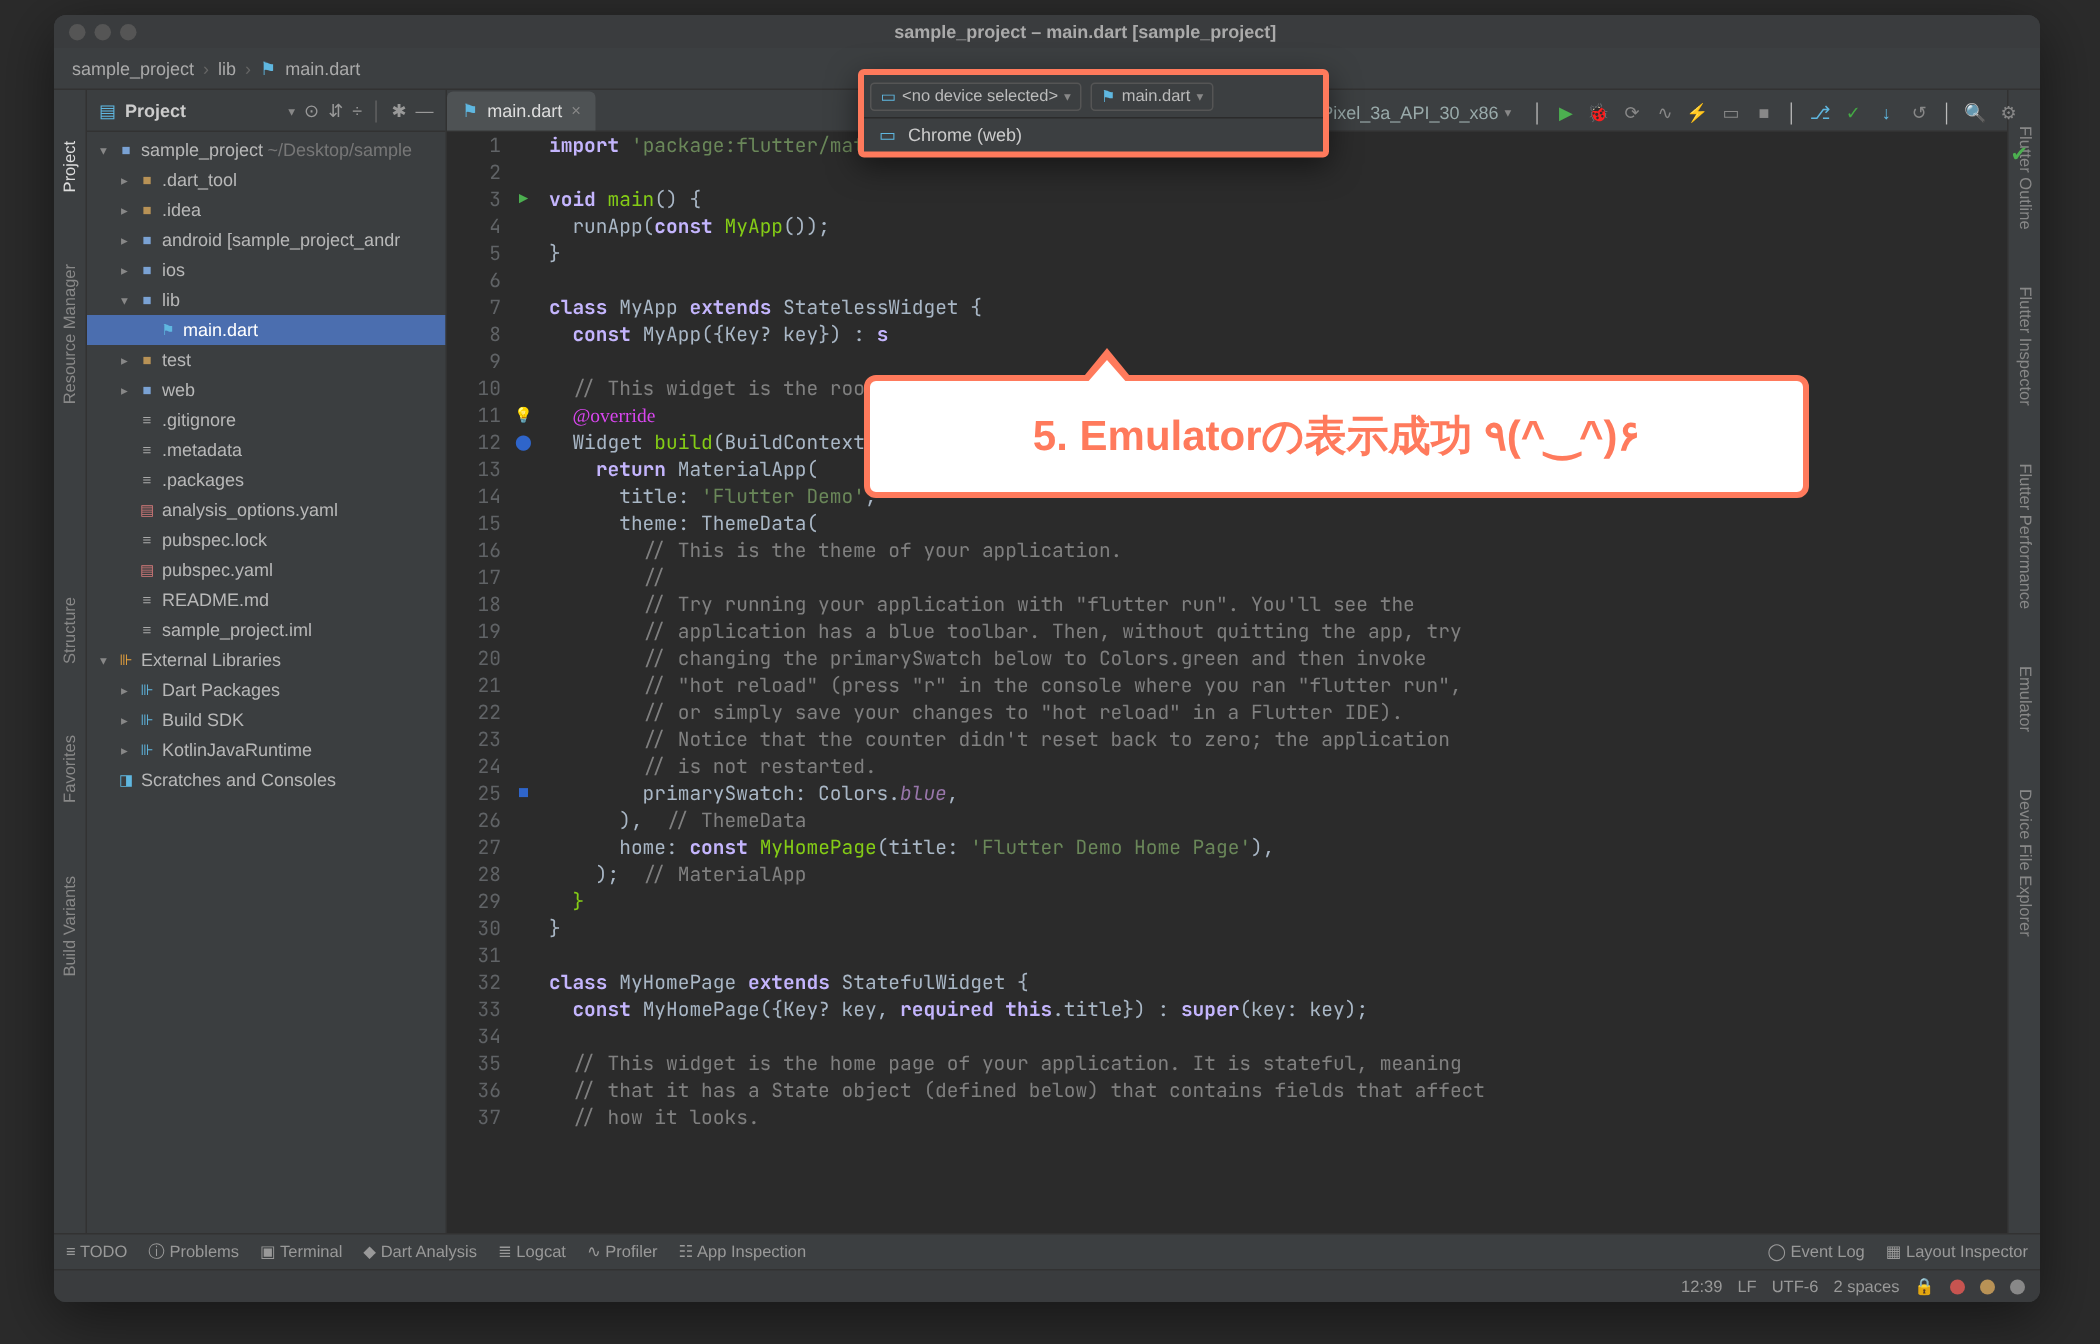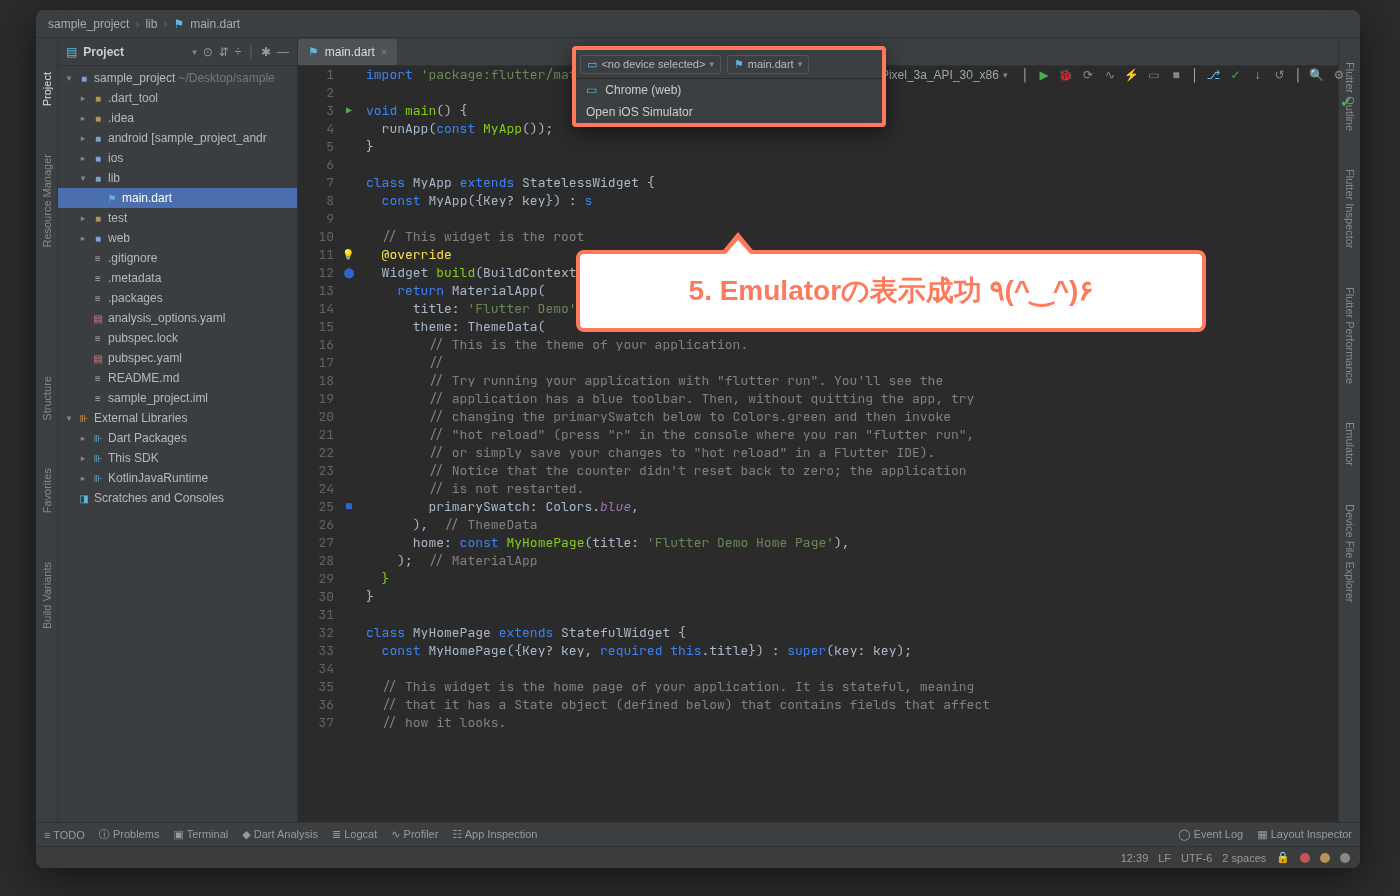--- a/index.html
+++ b/index.html
@@ -40,25 +40,25 @@
 .tabbar { height: 28px; display: flex; align-items: flex-end; border-bottom: 1px solid #323232; background: #3c3f41; }
 .tab { height: 26px; display: flex; align-items: center; padding: 0 10px; gap: 6px; background: #4e5254; border-top-left-radius: 4px; border-top-right-radius: 4px; color: #ddd; }
 .tab-close { color: #888; font-size: 11px; }
 .editor { flex: 1; display: flex; background: #2b2b2b; font-family: "JetBrains Mono","Menlo",monospace; font-size: 13px; line-height: 18px; min-height: 0; overflow: hidden; }
 .gutter { width: 42px; text-align: right; padding-right: 6px; color: #606366; user-select: none; }
 .gutter div { height: 18px; }
 .gutter-icons { width: 18px; }
 .gutter-icons div { height: 18px; text-align: center; font-size: 10px; }
 .code { flex: 1; white-space: pre; color: #A9B7C6; padding-left: 8px; }
 .code div { height: 18px; }
-.kw { color: #3b82f6; }
+.kw { color: #c4b5fd; font-weight: bold; }
 .str { color: #6A8759; }
 .fn { color: #84cc16; }
 .com { color: #808080; }
-.anno { color: #fde047; }
+.anno { color: #d946ef; font-family: Liberation Serif, serif; }
 .ital { font-style: italic; color: #9876AA; }
 .bottombar { height: 24px; border-top: 1px solid #323232; display: flex; align-items: center; padding: 0 8px; gap: 14px; color: #999; font-size: 11px; }
 .bottombar .spacer { flex: 1; }
 .statusbar { height: 22px; border-top: 1px solid #323232; display: flex; align-items: center; justify-content: flex-end; padding: 0 10px; gap: 10px; color: #999; font-size: 11px; background: #3a3c3e; }
 .dropdown-box { position: absolute; top: 46px; left: 572px; width: 314px; background: #3c3f41; border: 4px solid #ff7a5c; border-radius: 4px; z-index: 20; box-shadow: 0 6px 20px rgba(0,0,0,0.5); }
 .dd-top { height: 28px; display: flex; align-items: center; padding: 0 4px; gap: 6px; }
 .dd-seg { display: flex; align-items: center; gap: 4px; padding: 2px 6px; border: 1px solid #555; border-radius: 3px; font-size: 11px; color: #bbb; }
 .dd-list { border-top: 1px solid #2b2b2b; }
 .dd-item { height: 22px; display: flex; align-items: center; padding: 0 10px; gap: 8px; color: #ccc; font-size: 12px; }
 .dd-item.highlight { background: #2f65ca; color: #fff; }
@@ -67,20 +67,26 @@
 .annotation::after { content: ""; position: absolute; top: -14px; left: 144px; border-left: 14px solid transparent; border-right: 14px solid transparent; border-bottom: 16px solid #fff; }
 .check { position: absolute; top: 94px; right: 48px; color: #4caf50; font-size: 14px; z-index: 4; }
 .err-dot { width: 10px; height: 10px; border-radius: 50%; background: #c75450; display: inline-block; }
 .warn-dot { width: 10px; height: 10px; border-radius: 50%; background: #b89256; display: inline-block; }
 .user-dot { width: 10px; height: 10px; border-radius: 50%; background: #888; display: inline-block; }
 </style>
 </head>
 <body>
 
 <div class="ide">
+  <div class="titlebar">
+    <div class="tb-dot"></div>
+    <div class="tb-dot"></div>
+    <div class="tb-dot"></div>
+    <div class="tb-title">sample_project – main.dart [sample_project]</div>
+  </div>
 
   <div class="breadcrumbs">
     <span>sample_project</span>
     <span class="sep">›</span>
     <span>lib</span>
     <span class="sep">›</span>
     <span style="color:#5fb7e0">⚑</span>
     <span>main.dart</span>
   </div>
 
@@ -222,21 +228,21 @@
             <span>External Libraries</span>
           </div>
           <div class="node" style="padding-left: 20px;">
             <span class="tw">▸</span>
             <span class="fico folder" style="color: rgb(95, 183, 224);">⊪</span>
             <span>Dart Packages</span>
           </div>
           <div class="node" style="padding-left: 20px;">
             <span class="tw">▸</span>
             <span class="fico folder" style="color: rgb(95, 183, 224);">⊪</span>
-            <span>This SDK</span>
+            <span>Build SDK</span>
           </div>
           <div class="node" style="padding-left: 20px;">
             <span class="tw">▸</span>
             <span class="fico folder" style="color: rgb(95, 183, 224);">⊪</span>
             <span>KotlinJavaRuntime</span>
           </div>
           <div class="node" style="padding-left: 6px;">
             <span class="tw"></span>
             <span class="fico folder" style="color: rgb(95, 183, 224);">◨</span>
             <span>Scratches and Consoles</span>
@@ -382,21 +388,18 @@
         <span style="color:#5fb7e0">⚑</span>
         <span>main.dart</span>
         <span class="chev">▾</span>
       </div>
   </div>
   <div class="dd-list">
     <div class="dd-item">
         <span style="color:#5fb7e0">▭</span>
         <span>Chrome (web)</span>
       </div>
-    <div class="dd-item">
-        <span>Open iOS Simulator</span>
-      </div>
   </div>
 </div>
 
 <div class="annotation">
   <span>5. Emulatorの表示成功 ٩(^‿^)۶</span>
 </div>
 
 </body></html>

